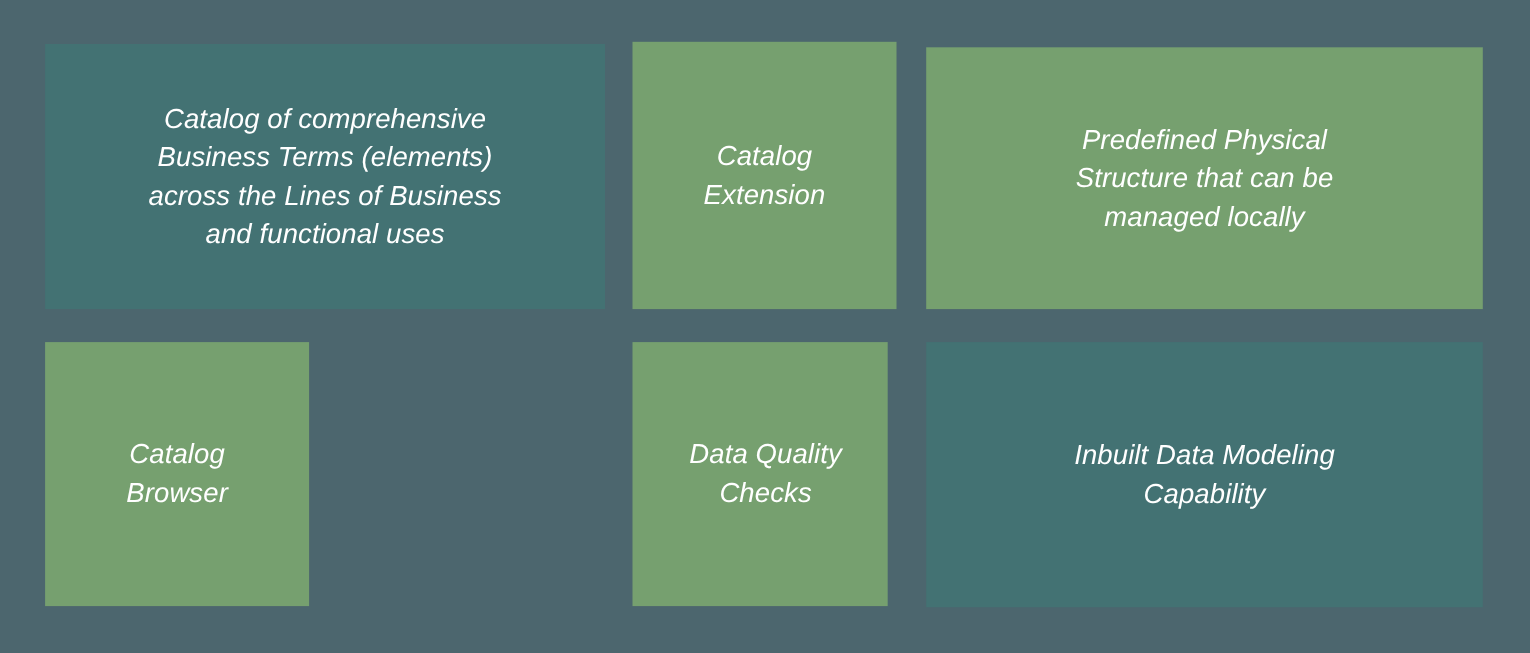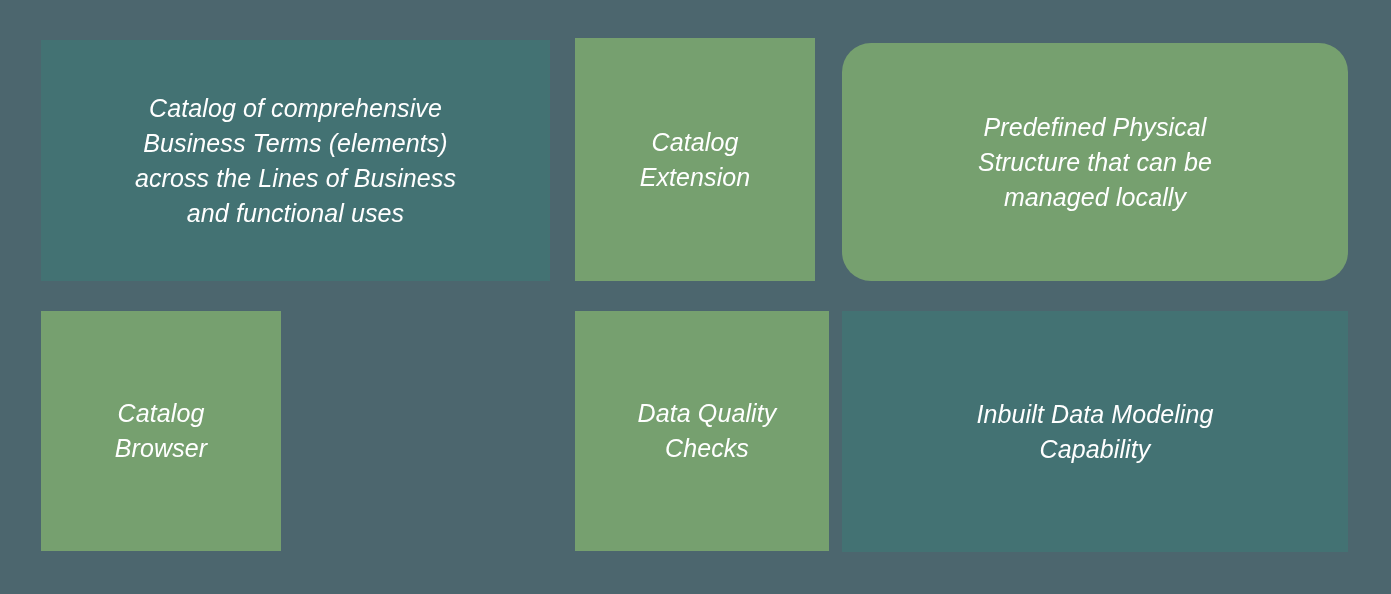--- a/index.html
+++ b/index.html
@@ -40,31 +40,31 @@
     display: block;
   }
   
   #tile-business-terms {
     left: 41px;  top: 40px;  width: 509px; height: 241px;
   }
   #tile-catalog-extension {
     left: 575px; top: 38px;  width: 240px; height: 243px;
   }
   #tile-predefined-structure {
-    left: 842px; top: 43px;  width: 506px; height: 238px; border-radius: 29px;
+    left: 842px; top: 43px;  width: 506px; height: 238px;
   }
   
   #tile-catalog-browser {
     left: 41px;  top: 311px; width: 240px; height: 240px;
   }
   #tile-model-deployment {
     left: 310px; top: 311px; width: 240px; height: 240px;
   }
   #tile-data-quality {
-    left: 575px; top: 311px; width: 254px; height: 240px; padding-left: 24px;
+    left: 575px; top: 311px; width: 232px; height: 240px; padding-left: 24px;
   }
   #tile-data-modeling {
     left: 842px; top: 311px; width: 506px; height: 241px;
   }
 </style>
 </head>
 <body>
 
 <div id="board" style="background-color: rgb(76, 102, 110);">
 

